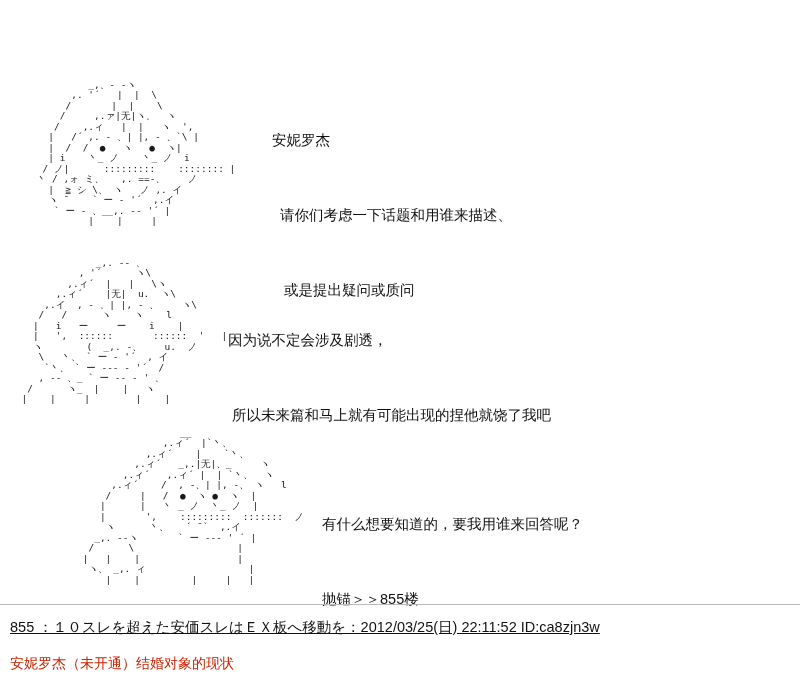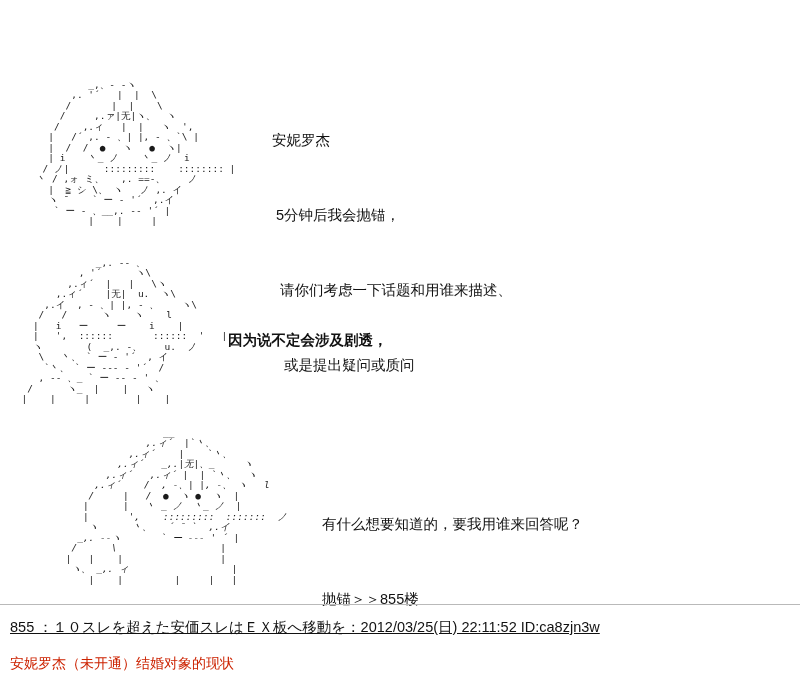--- a/index.html
+++ b/index.html
@@ -71,24 +71,24 @@
     left: 10px;
     top: 655px;
     font-size: 14px;
     color: #cc2200;
     white-space: pre;
   }
 
   
   #aa1 { left: 14px; top: 70px; }
   #aa2 { left: 10px; top: 248px; }
-  #aa3 { left: 60px; top: 418px; font-style: italic; }
+  #aa3 { left: 77px; top: 418px; }
 
   #sp1 { left: 272px; top: 78px; }
-  #sp2 { left: 228px; top: 278px; font-weight: bold; }
+  #sp2 { left: 228px; top: 278px; }
   #sp3 { left: 318px; top: 462px; }
 </style>
 </head>
 <body>
 
 <div class="page">
 
   <pre class="aa block" id="aa1">             _,、- ‐ヽ
           ,. '´   |  |  \
          /       |  |    \
@@ -98,41 +98,41 @@
       |  /  /  ●   ヽ   ●  ヽ|
       | i    丶_ ノ    丶_ ノ  i
      / ノ|      :::::::::    :::::::: |
     丶 / ,ォ ミ、   ,. ==-、    ノ
       |  ≧ シ \、 ヽ   ノ ,. イ
       ヽ ̄     ` ー ‐ '´  ,.イ
        ` ー - 、__,. -‐ '´ |
              |    |     |</pre>
   <div class="speech" id="sp1">
     <div>安妮罗杰</div>
-    <div> 5分钟后我会抛锚，</div>
     <div>  请你们考虑一下话题和用谁来描述、</div>
     <div>   或是提出疑问或质问</div>
   </div>
 
   <pre class="aa block" id="aa2">               _,. -‐ 、
             , '´      ヽ\
           ,.ィ´  |   |   \ヽ
         ,.ィ´    |无|  u.  ヽ\
       ,.イ  , - 、| |, - 、    ヽ\
      /   /      ヽ    ヽ    l
     |   i   ー     ー    i    |
     |   ',  ::::::       ::::::  '   |
     ヽ   ゝ   (  _,. -、    u.  ノ
      \   丶、 ` ー ‐ '´  , イ
       `丶、 ` ー --- ‐ '´  /
      , -‐ 、_ ` ー -- ‐ ' 、
    /      ヽ_  |    |   ヽ
   |    |     |        |    |</pre>
   <div class="speech" id="sp2">
     <div>因为说不定会涉及剧透，</div>
+    <div> 所以未来篇和马上就有可能出现的捏他就饶了我吧</div>
   </div>
 
   <pre class="aa block" id="aa3">                  __
                ,.ィ´  |`丶、
             ,.ィ´    |    `丶、
           ,.ィ´   _,.|无|、_     ヽ
         ,.ィ´   ,.ィ´ |  | `丶、  ヽ
       ,.ィ´    /  , -、| |, -、 ヽ   l
      /     |   /  ●  ヽ ●  ヽ  |
     |      |   丶 _ ノ  丶_ ノ  |

